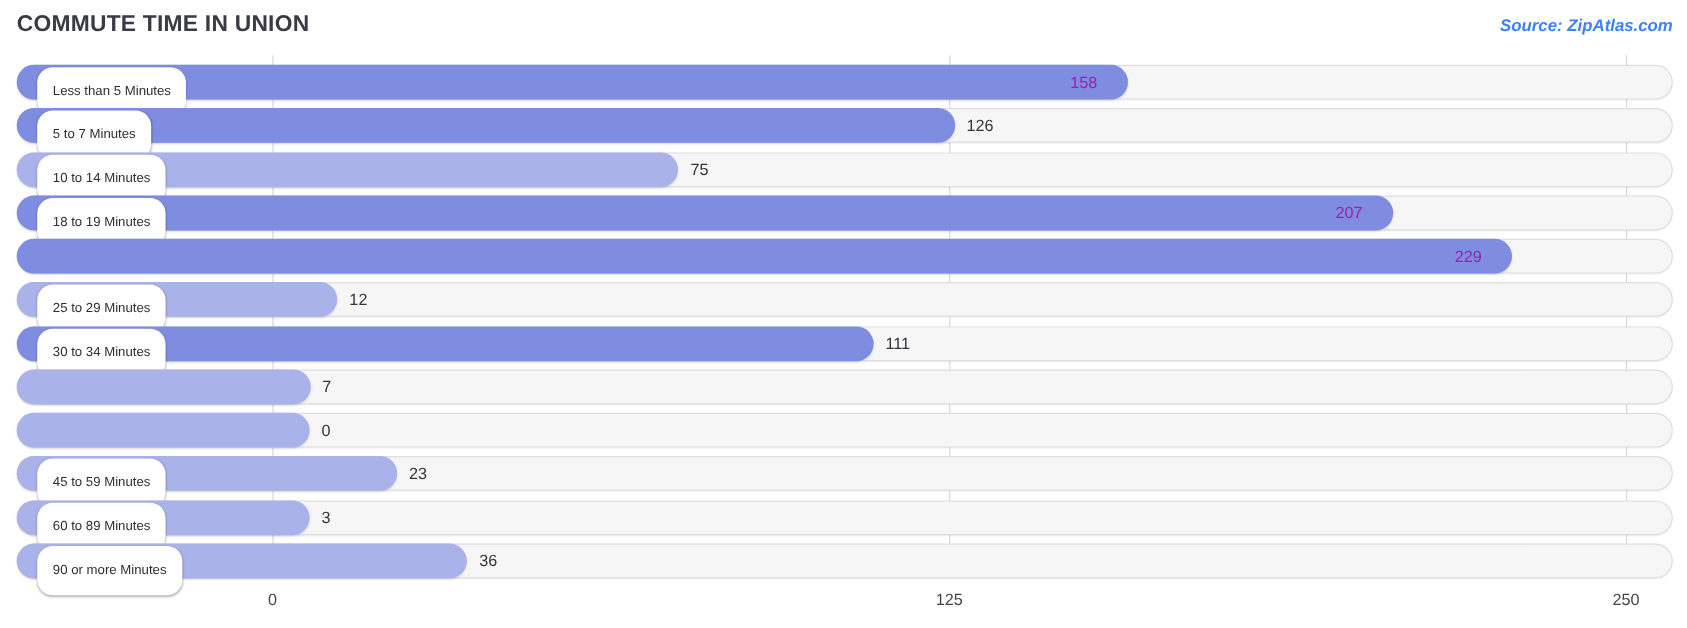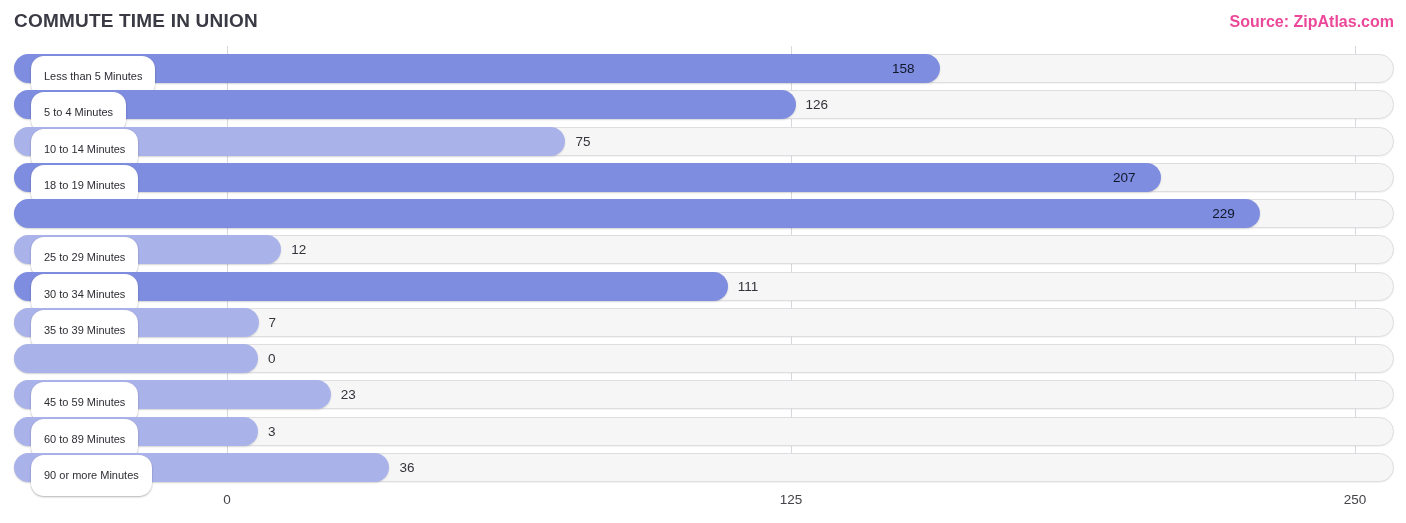--- a/index.html
+++ b/index.html
@@ -31,23 +31,24 @@
     font-size: 19px;
     font-weight: 700;
     letter-spacing: 0.2px;
     color: #3a3a44;
     white-space: nowrap;
   }
   .chart-source {
     position: absolute;
     right: 12px;
     top: 13px;
-    font-size: 16px;
+    font-size: 14px;
+    font-style: italic;
     font-weight: bold;
-    color: #ec4899;
+    color: #3b82f6;
     white-space: nowrap;
   }
 
   
   .plot {
     position: absolute;
     left: 0;
     top: 46px;
     width: 1406px;
     height: 434px;
@@ -103,21 +104,21 @@
     box-shadow: 0 1px 2px rgba(0,0,0,0.13);
   }
 
   
   .val-in {
     position: absolute;
     top: 0;
     height: 29px;
     line-height: 29px;
     font-size: 13.5px;
-    color: #0f172a;
+    color: #a21caf;
     white-space: nowrap;
   }
   
   .val-out {
     position: absolute;
     top: 0;
     height: 29px;
     line-height: 29px;
     font-size: 13.5px;
     color: #33333a;
@@ -175,21 +176,21 @@
       <div class="row" style="top: 8px;">
         <div class="track"></div>
         <div class="bar" style="width: 925.896px; background: rgb(126, 141, 223);"></div>
         <div class="val-in" style="left: 877.896px;">158</div>
         <div class="cat-pill">Less than 5 Minutes</div>
       </div>
       <div class="row" style="top: 44.25px;">
         <div class="track"></div>
         <div class="bar" style="width: 781.512px; background: rgb(126, 141, 223);"></div>
         <div class="val-out" style="left: 791.512px;">126</div>
-        <div class="cat-pill">5 to 4 Minutes</div>
+        <div class="cat-pill">5 to 7 Minutes</div>
       </div>
       <div class="row" style="top: 80.5px;">
         <div class="track"></div>
         <div class="bar" style="width: 551.4px; background: rgb(170, 178, 234);"></div>
         <div class="val-out" style="left: 561.4px;">75</div>
         <div class="cat-pill">10 to 14 Minutes</div>
       </div>
       <div class="row" style="top: 116.75px;">
         <div class="track"></div>
         <div class="bar" style="width: 1146.98px; background: rgb(126, 141, 223);"></div>
@@ -210,21 +211,20 @@
       <div class="row" style="top: 225.5px;">
         <div class="track"></div>
         <div class="bar" style="width: 713.832px; background: rgb(126, 141, 223);"></div>
         <div class="val-out" style="left: 723.832px;">111</div>
         <div class="cat-pill">30 to 34 Minutes</div>
       </div>
       <div class="row" style="top: 261.75px;">
         <div class="track"></div>
         <div class="bar" style="width: 244.584px; background: rgb(170, 178, 234);"></div>
         <div class="val-out" style="left: 254.584px;">7</div>
-        <div class="cat-pill">35 to 39 Minutes</div>
       </div>
       <div class="row" style="top: 298px;">
         <div class="track"></div>
         <div class="bar" style="width: 244px; background: rgb(170, 178, 234);"></div>
         <div class="val-out" style="left: 254px;">0</div>
       </div>
       <div class="row" style="top: 334.25px;">
         <div class="track"></div>
         <div class="bar" style="width: 316.776px; background: rgb(170, 178, 234);"></div>
         <div class="val-out" style="left: 326.776px;">23</div>

